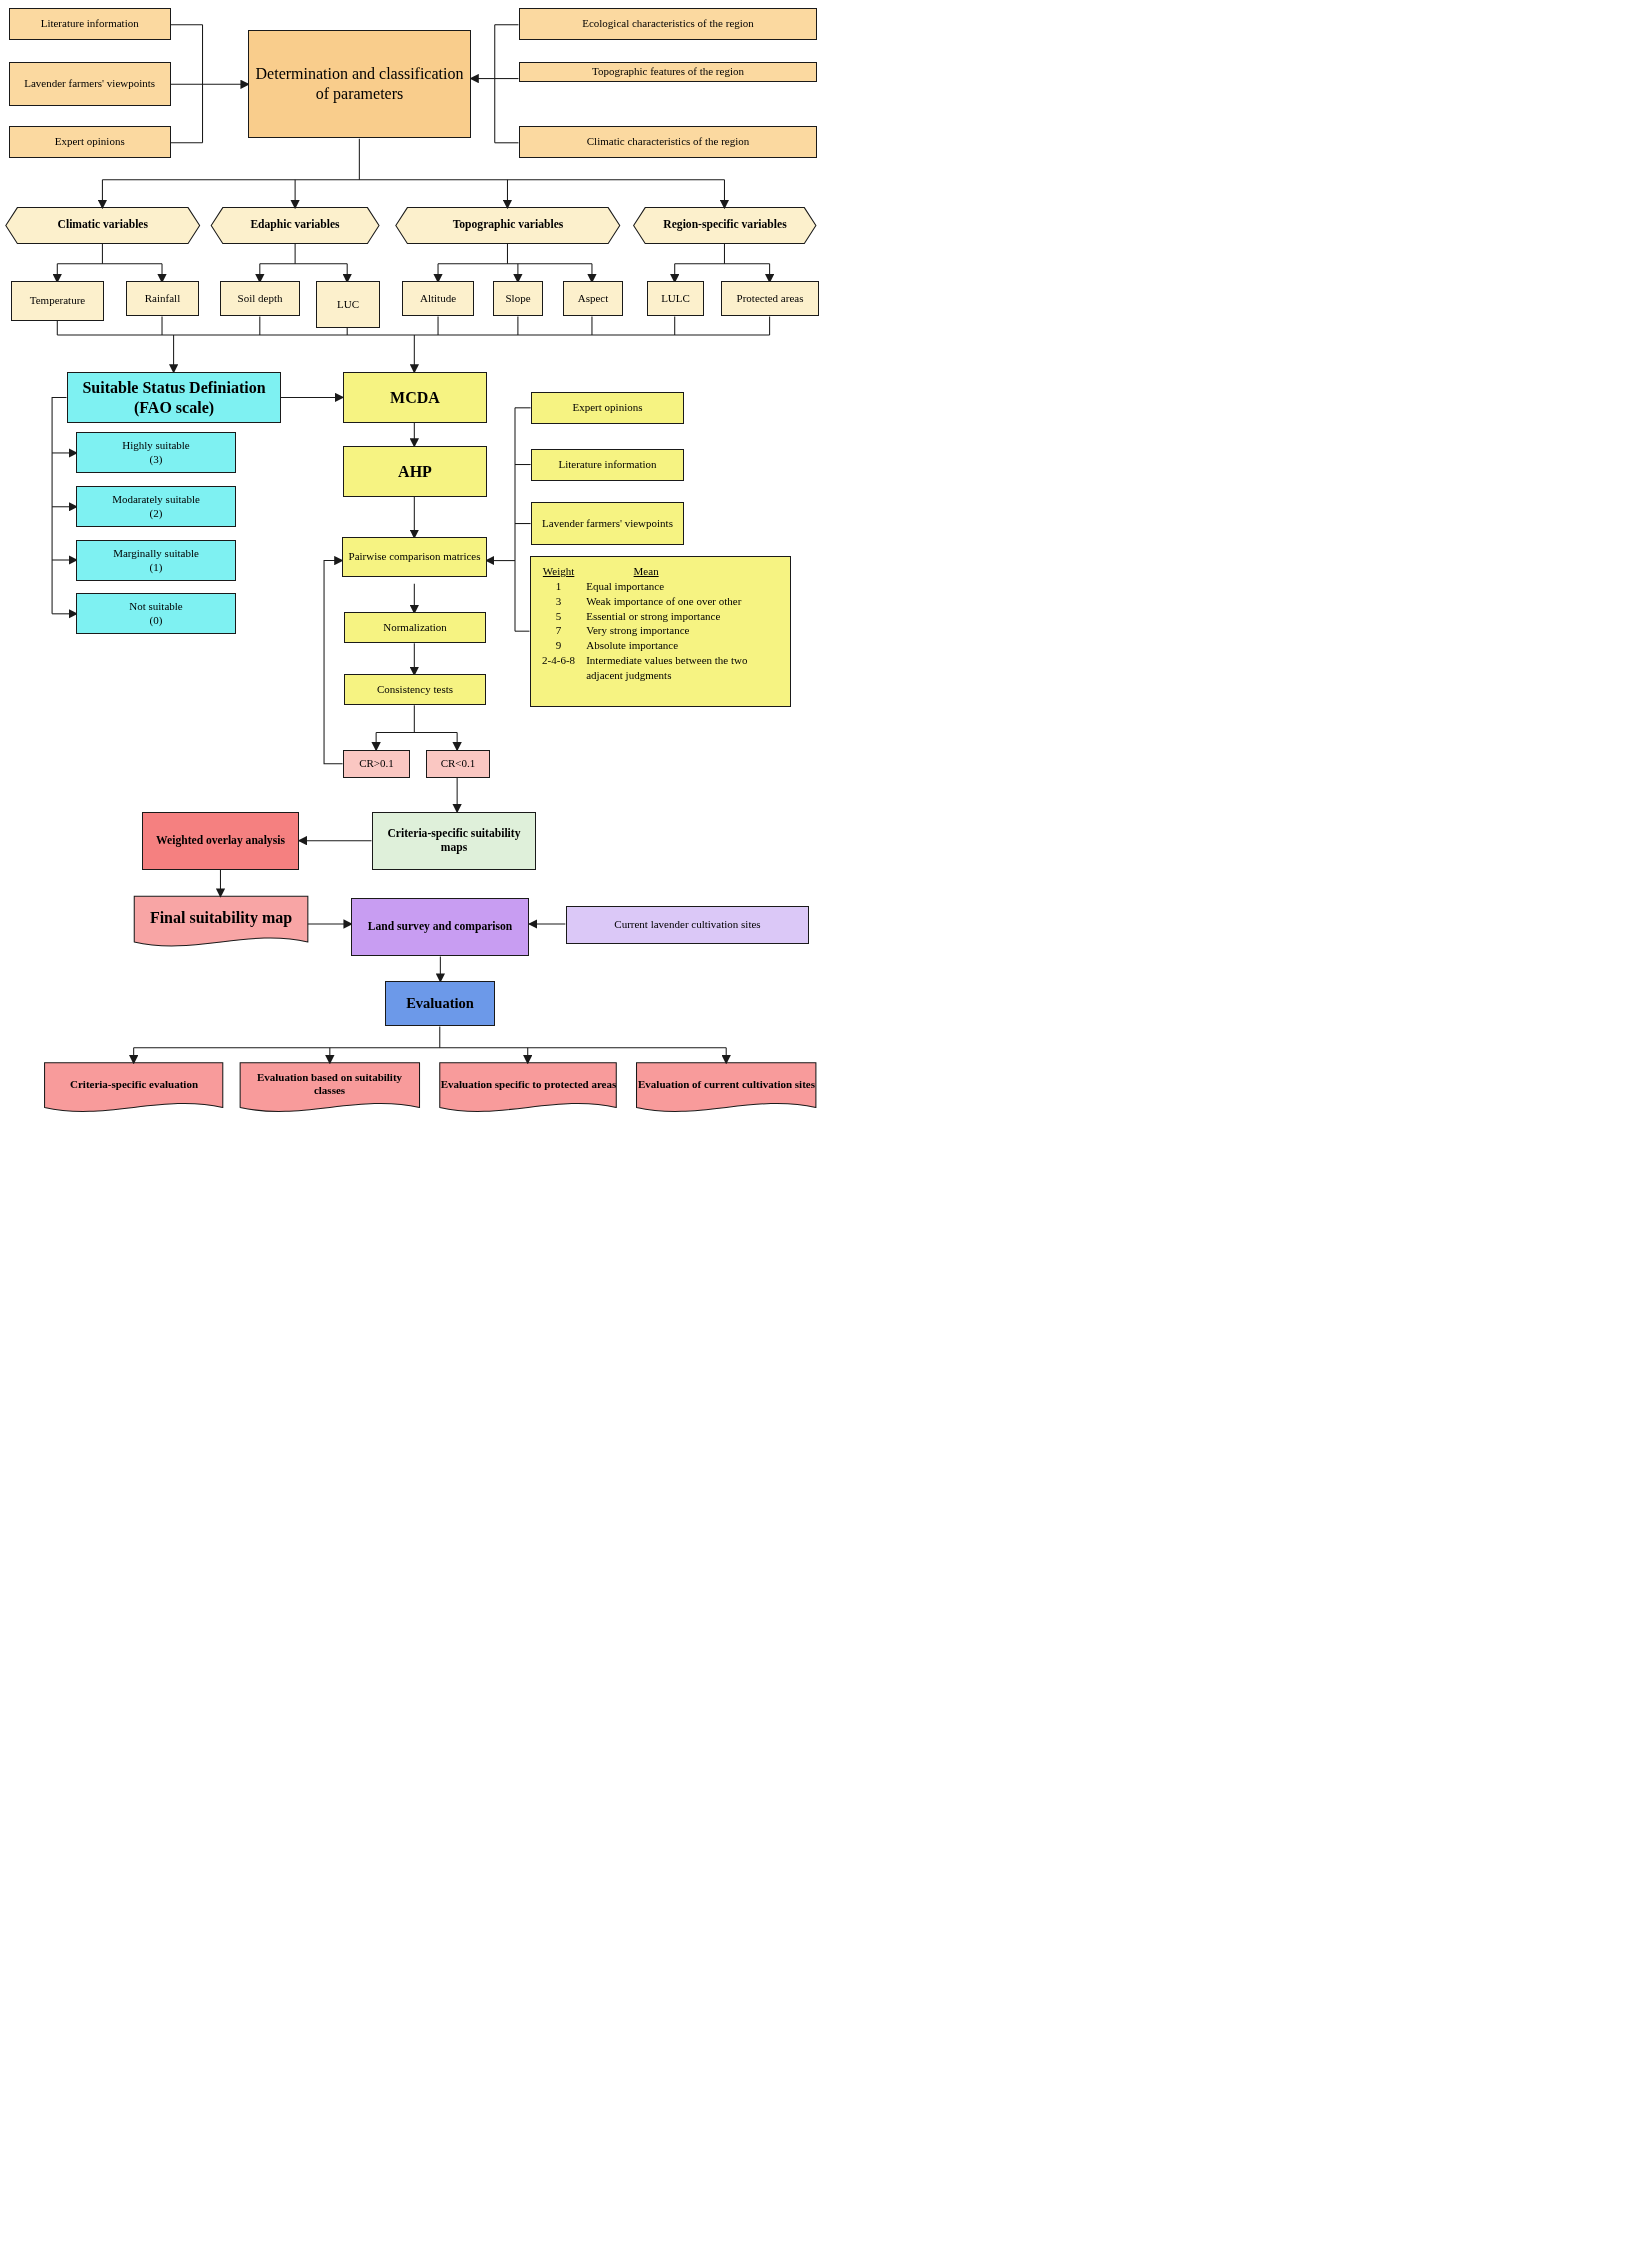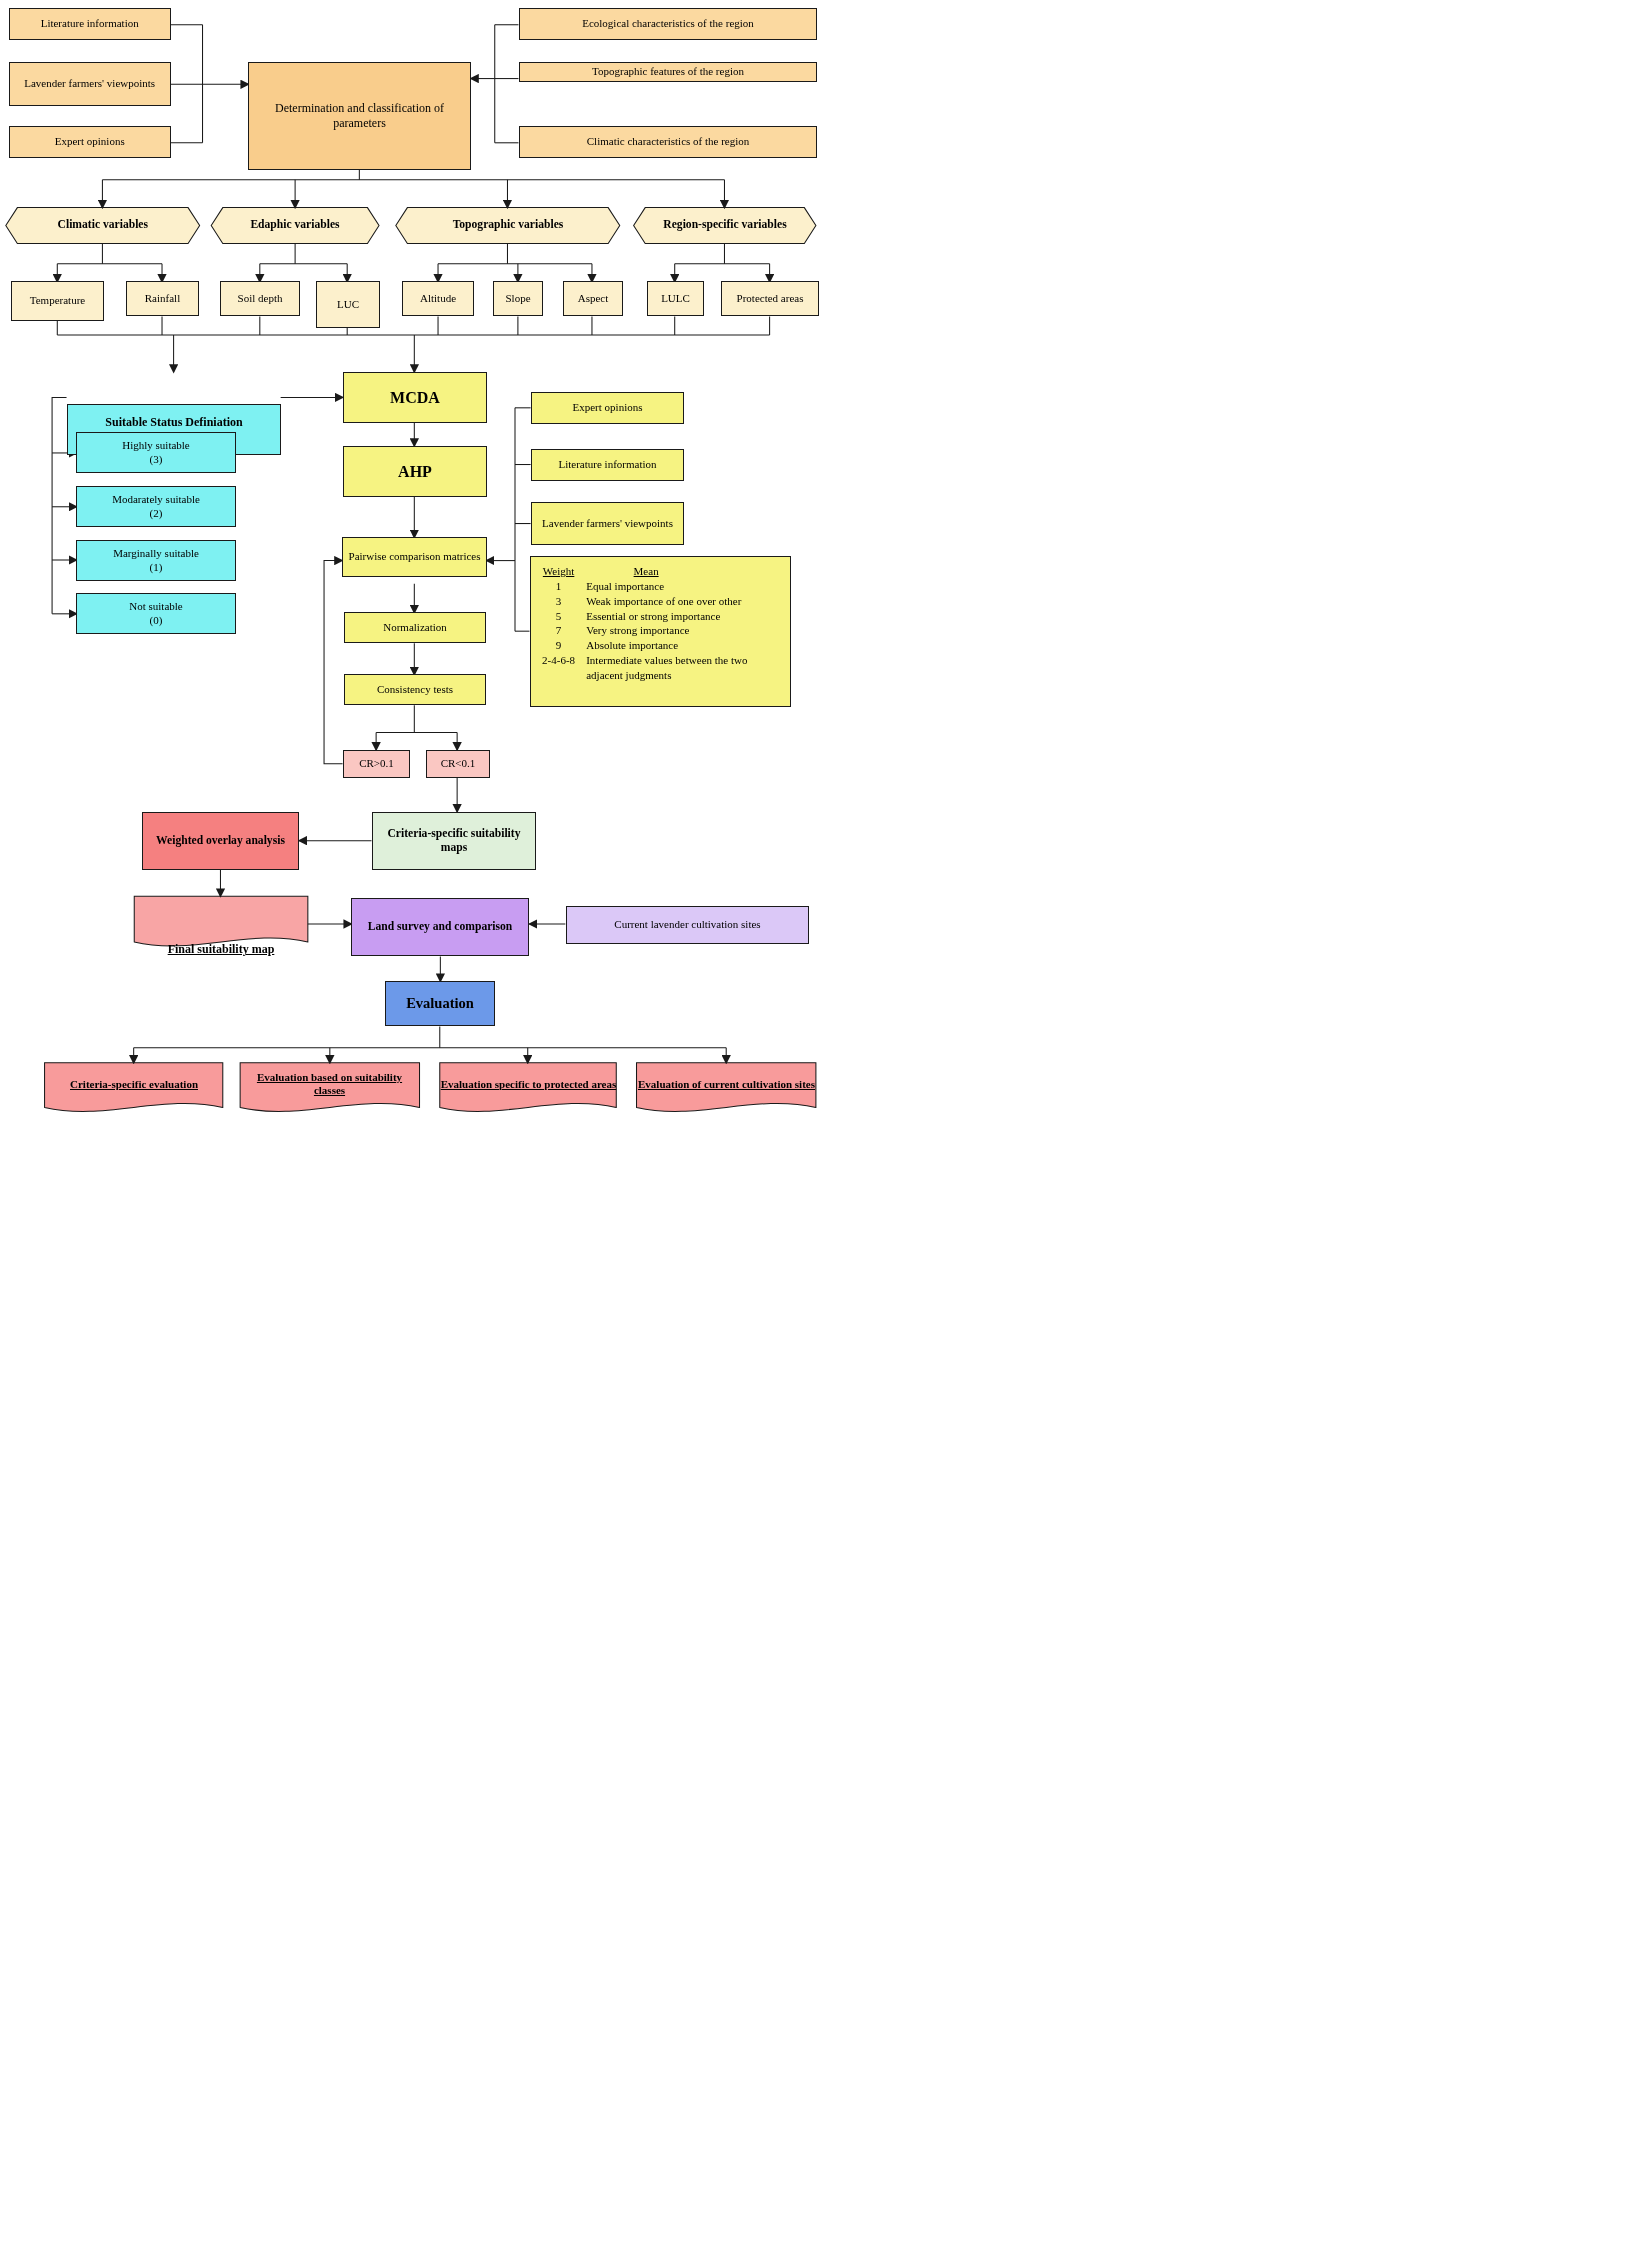--- a/index.html
+++ b/index.html
@@ -8,26 +8,26 @@
   #connectors { position:absolute; left:0; top:0; }
   .box {
     position:absolute; display:flex; flex-direction:column; align-items:center; justify-content:center;
     text-align:center; border:1px solid #1a1a1a; font-size:11px; line-height:1.22; padding:1.2px 3.5px;
   }
   .lbl {
     position:absolute; display:flex; flex-direction:column; align-items:center; justify-content:center;
     text-align:center; font-size:11px; line-height:1.22;
   }
   .b { font-weight:bold; }
-  .f21 { font-size:12px;margin-top:32px; }
+  .f21 { font-size:16px; }
   .f20 { font-size:11.6px; }
   .f24 { font-size:16px; }
   .f25 { font-size:14.5px; }
   .hex-label { font-weight:bold; font-size:11.6px; }
-  .tape-label { font-weight:bold; padding-bottom:11.6px;text-decoration:underline; }
+  .tape-label { font-weight:bold; padding-bottom:11.6px; }
   .c-orange  { background:var(--orange_light); }
   .c-orangec { background:var(--orange_center); }
   .c-cream   { background:var(--cream); }
   .c-cyan    { background:var(--cyan); }
   .c-yellow  { background:var(--yellow); }
   .c-pink    { background:var(--pink);text-align:right; }
   .c-green   { background:var(--green); }
   .c-coral   { background:var(--coral); }
   .c-purple  { background:var(--purple); }
   .c-lav     { background:var(--lavender); }

